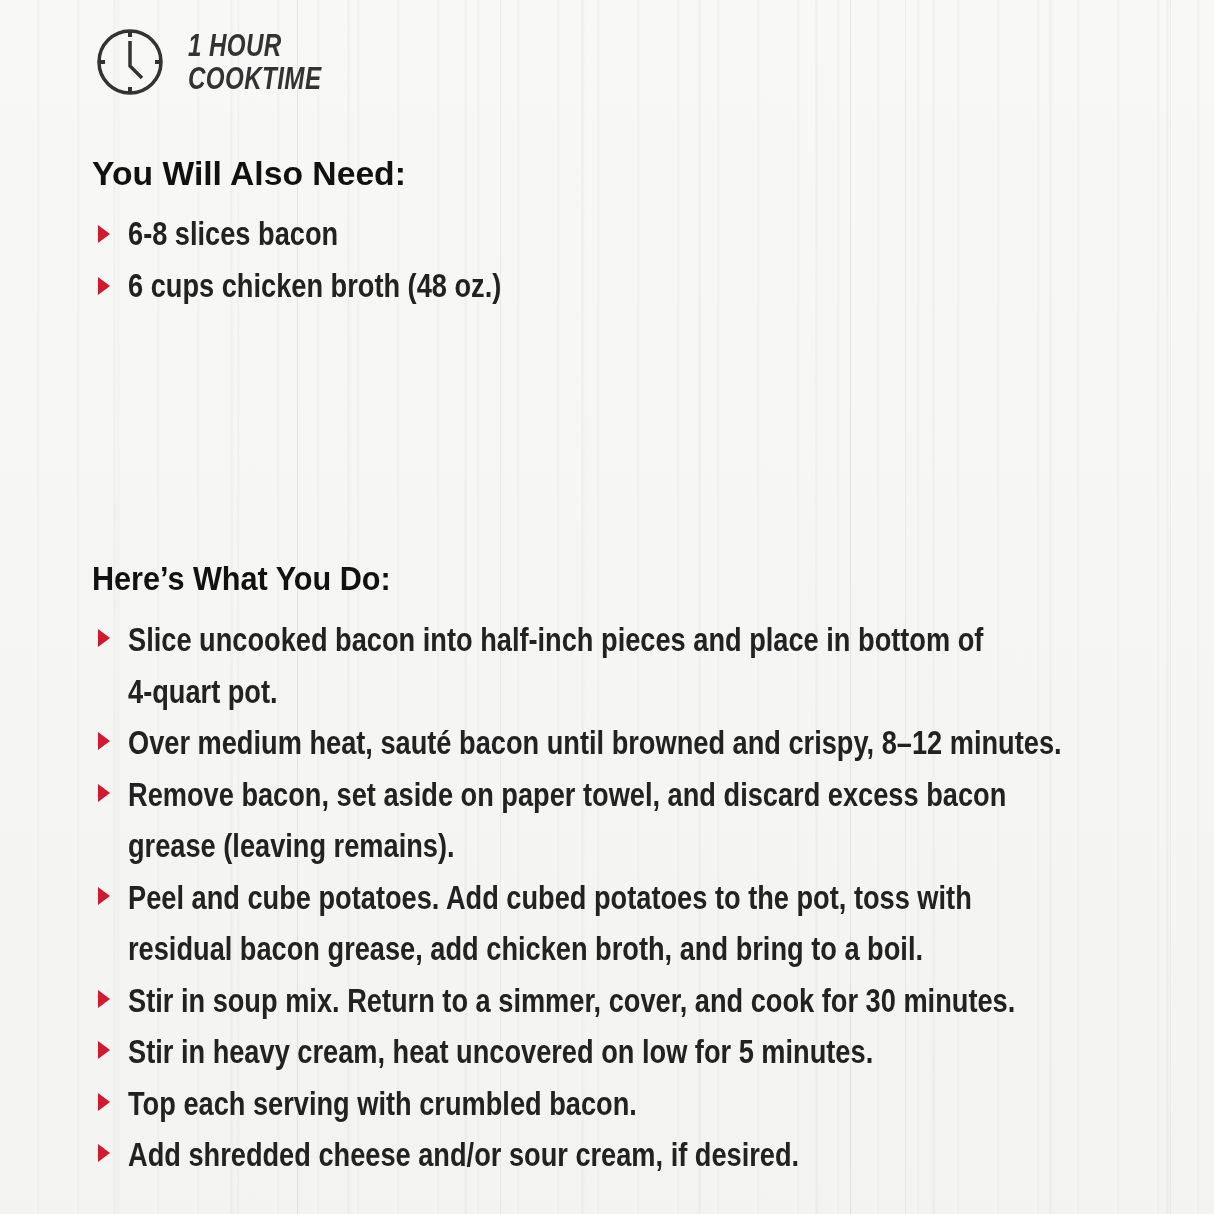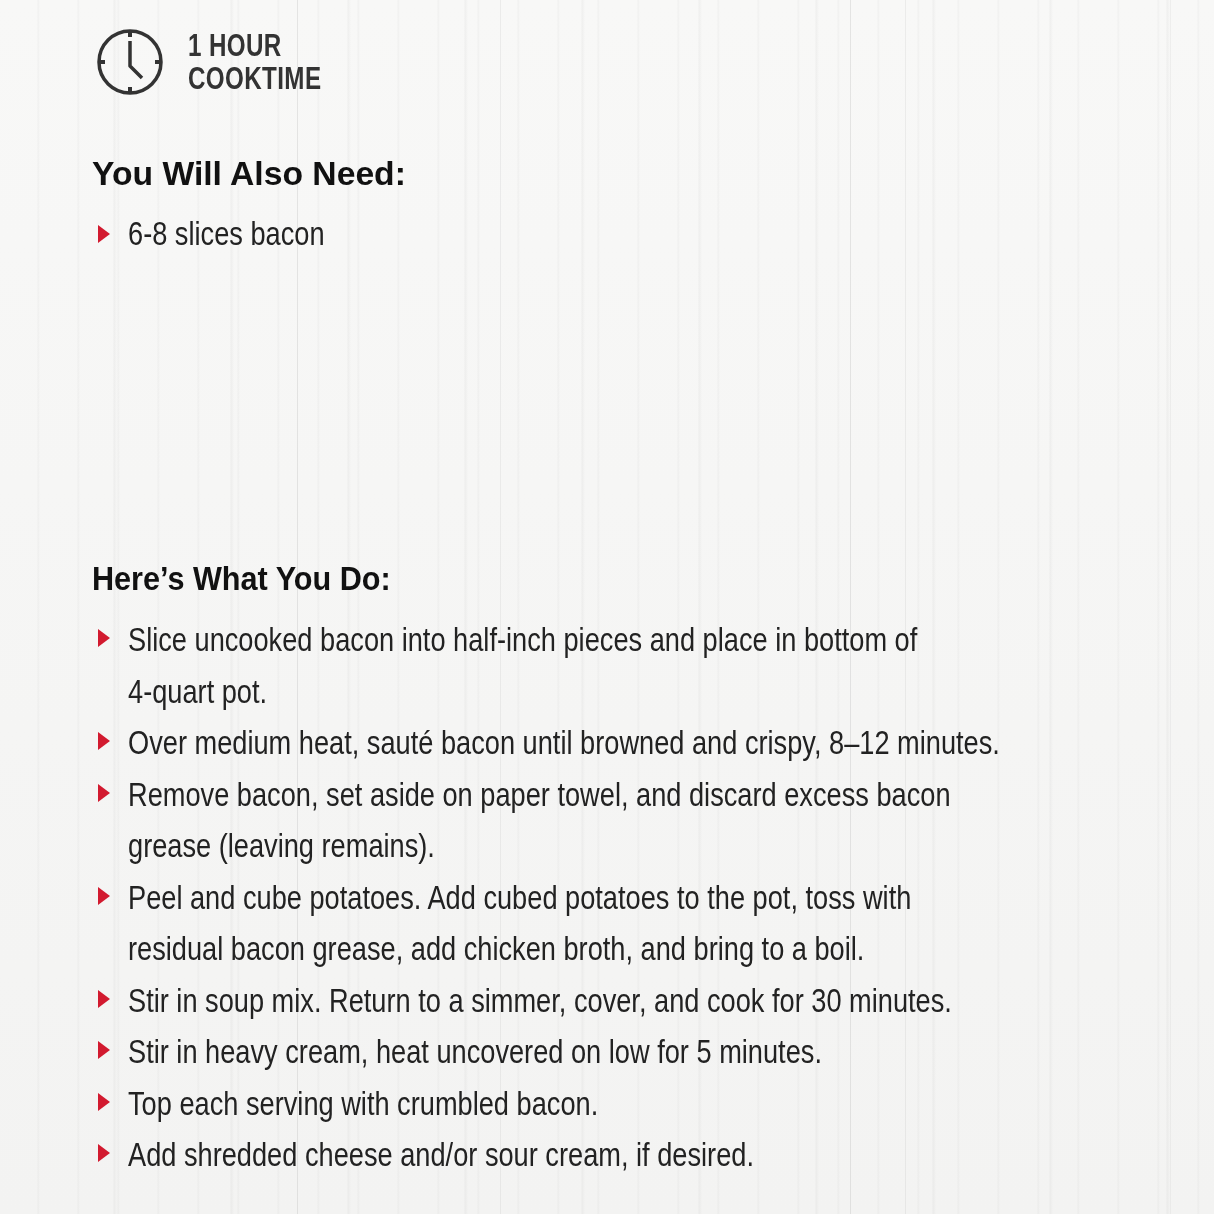--- a/index.html
+++ b/index.html
@@ -8,40 +8,40 @@
       background: #f6f6f5;
       background-image:
         repeating-linear-gradient(90deg, rgba(0,0,0,0.0) 0px, rgba(0,0,0,0.0) 37px, rgba(150,150,150,0.08) 38px, rgba(0,0,0,0) 40px),
         repeating-linear-gradient(90deg, rgba(0,0,0,0) 0px, rgba(0,0,0,0) 113px, rgba(160,160,160,0.10) 114px, rgba(0,0,0,0) 117px),
         linear-gradient(180deg, #f8f8f7, #f3f3f2);
       font-family: "Liberation Sans", sans-serif;
       color: #1f1f1f;
     }
     .grain-line { position: absolute; top: 0; bottom: 0; width: 1px; background: rgba(140,140,140,0.18); }
 
-    .meta-row { position: absolute; top: 24px; left: 96px; height: 76px; display: flex; align-items: center; }
+    .meta-row { position: absolute; top: 24px; left: 96px; height: 76px; display: flex; align-items: center; font-style: italic; }
     .meta-item { display: flex; align-items: center; margin-right: 52px; }
     .meta-icon { width: 72px; height: 72px; display: block; }
     .meta-text {
       margin-left: 20px; color: #333;
       font-family: "Liberation Sans", sans-serif; font-weight: 700;
       font-size: 31px; line-height: 33px; letter-spacing: 0.5px;
       transform: scaleX(0.78); transform-origin: left center;
     }
     .meta-text div { white-space: nowrap; }
 
     .section-title {
       position: absolute; left: 92px; margin: 0;
       font-family: "Liberation Sans", sans-serif; font-weight: 700;
       font-size: 34px; color: #111; white-space: nowrap;
     }
     .title-need { top: 154px; transform: scaleX(0.99); transform-origin: left; }
     .title-do { top: 559px; transform: scaleX(0.90); transform-origin: left; }
 
-    .list { position: absolute; left: 96px; margin: 0; padding: 0; list-style: none; }
+    .list { position: absolute; left: 96px; margin: 0; padding: 0; list-style: none; font-weight: bold; }
     .list-need { top: 208px; }
     .list-do { top: 614px; }
     .item { position: relative; padding-left: 32px; }
     .bullet {
       position: absolute; left: 2px; width: 0; height: 0;
       border-top: 9px solid transparent; border-bottom: 9px solid transparent;
       border-left: 12px solid #d21a2f;
     }
     .line {
       display: block; white-space: nowrap;
@@ -75,20 +75,24 @@
     </div>
   </div>
 </div>
 
 <h2 class="section-title title-need">You Will Also Need:</h2>
 <ul class="list list-need">
   <li class="item">
     <span class="bullet" style="top:17px"></span>
     <span class="line">6-8 slices bacon</span>
   </li>
+  <li class="item">
+    <span class="bullet" style="top:17px"></span>
+    <span class="line">6 cups chicken broth (48 oz.)</span>
+  </li>
 </ul>
 
 <h2 class="section-title title-do">Here’s What You Do:</h2>
 <ul class="list list-do">
   <li class="item">
     <span class="bullet" style="top:15px"></span>
     <span class="line">Slice uncooked bacon into half-inch pieces and place in bottom of</span>
     <span class="line">4-quart pot.</span>
   </li>
   <li class="item">

